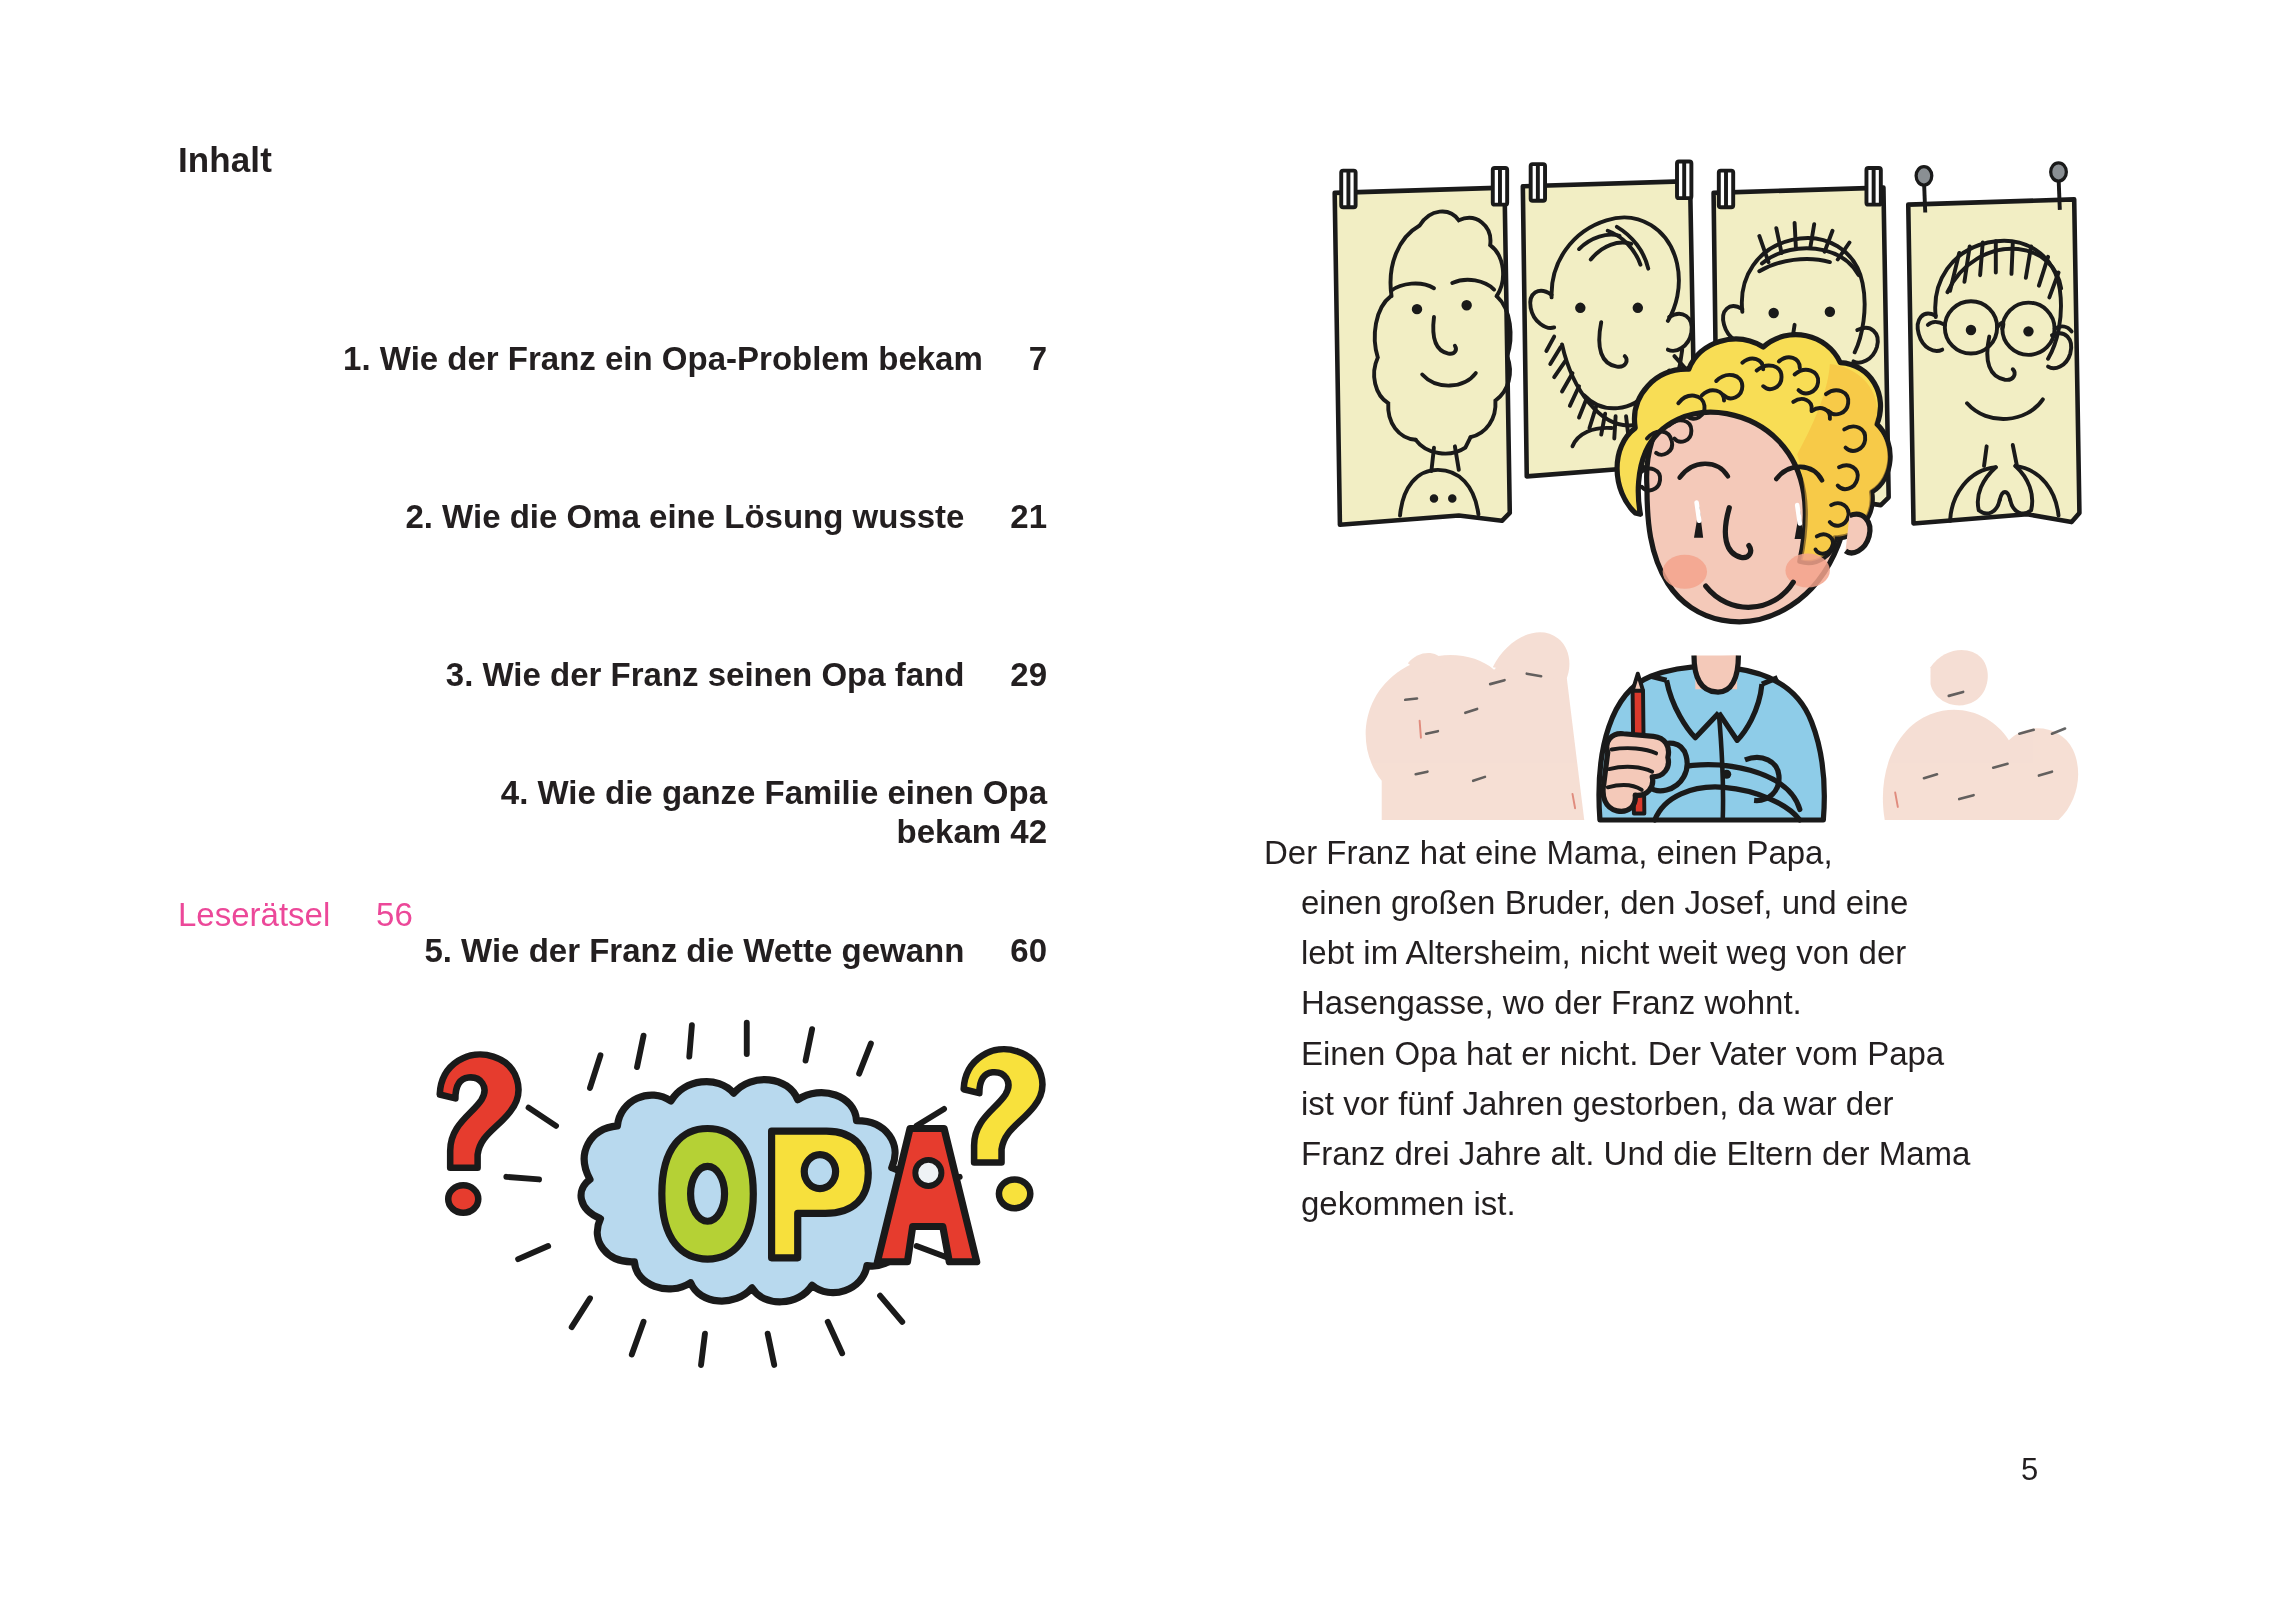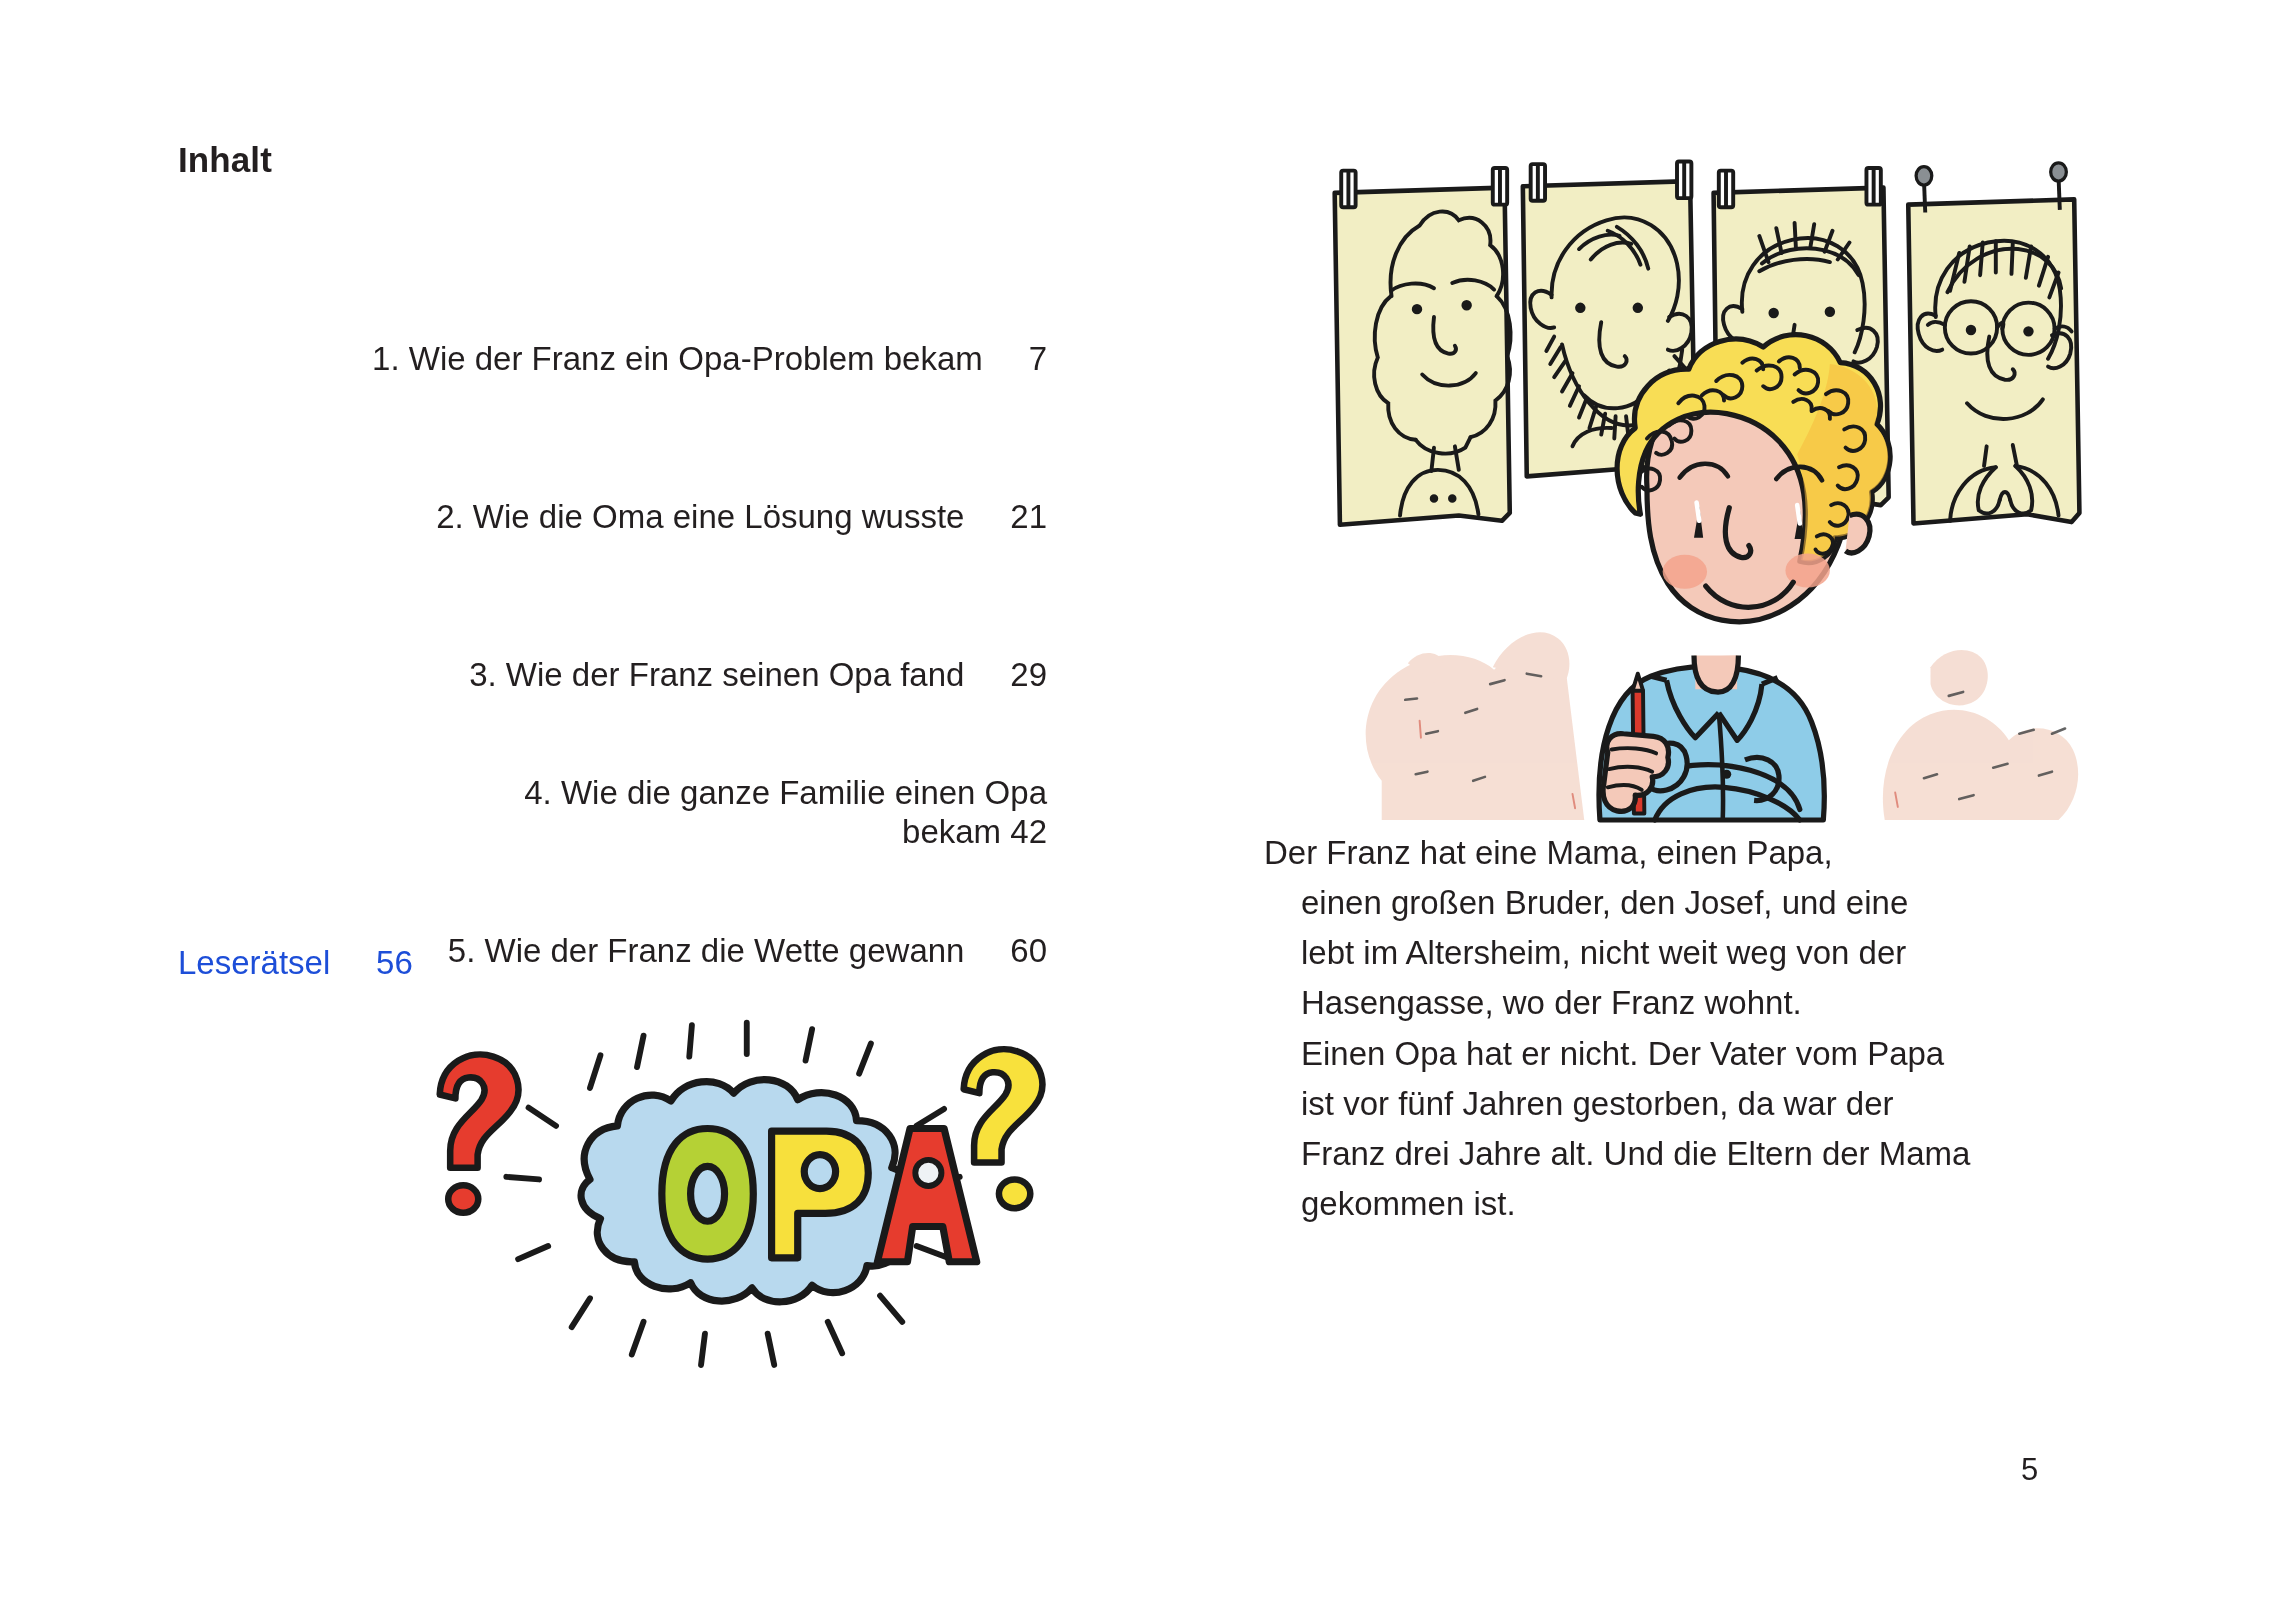--- a/index.html
+++ b/index.html
@@ -20,29 +20,30 @@
     color:#231f20;line-height:1;
   }
 
   .toc-list{position:absolute;left:0;top:301px;width:869px;}
   .toc-entry{
     position:relative;
     font-size:33px;line-height:1.18;
     color:#231f20;
     margin-bottom:41px;
     white-space:pre;
+    font-weight:bold;
   }
   .toc-entry .lbl{}
   .toc-entry .pg{display:inline;}
   .toc-entry.wrap{white-space:normal;}
   .toc-entry .cont{display:block;padding-left:38px;}
 
   .toc-extra{
-    position:absolute;left:0;top:944px;
-    font-size:33px;color:#1d4ed8;white-space:pre;
+    position:absolute;left:0;top:896px;
+    font-size:33px;color:#ec4899;white-space:pre;
   }
 
   
   .opa-art{position:absolute;left:216px;top:1016px;width:699px;height:353px;}
 
   
   .right-col{position:absolute;left:1277px;top:0;width:849px;height:1620px;}
 
   .hero-art{position:absolute;left:0px;top:121px;width:817px;height:699px;}
 

